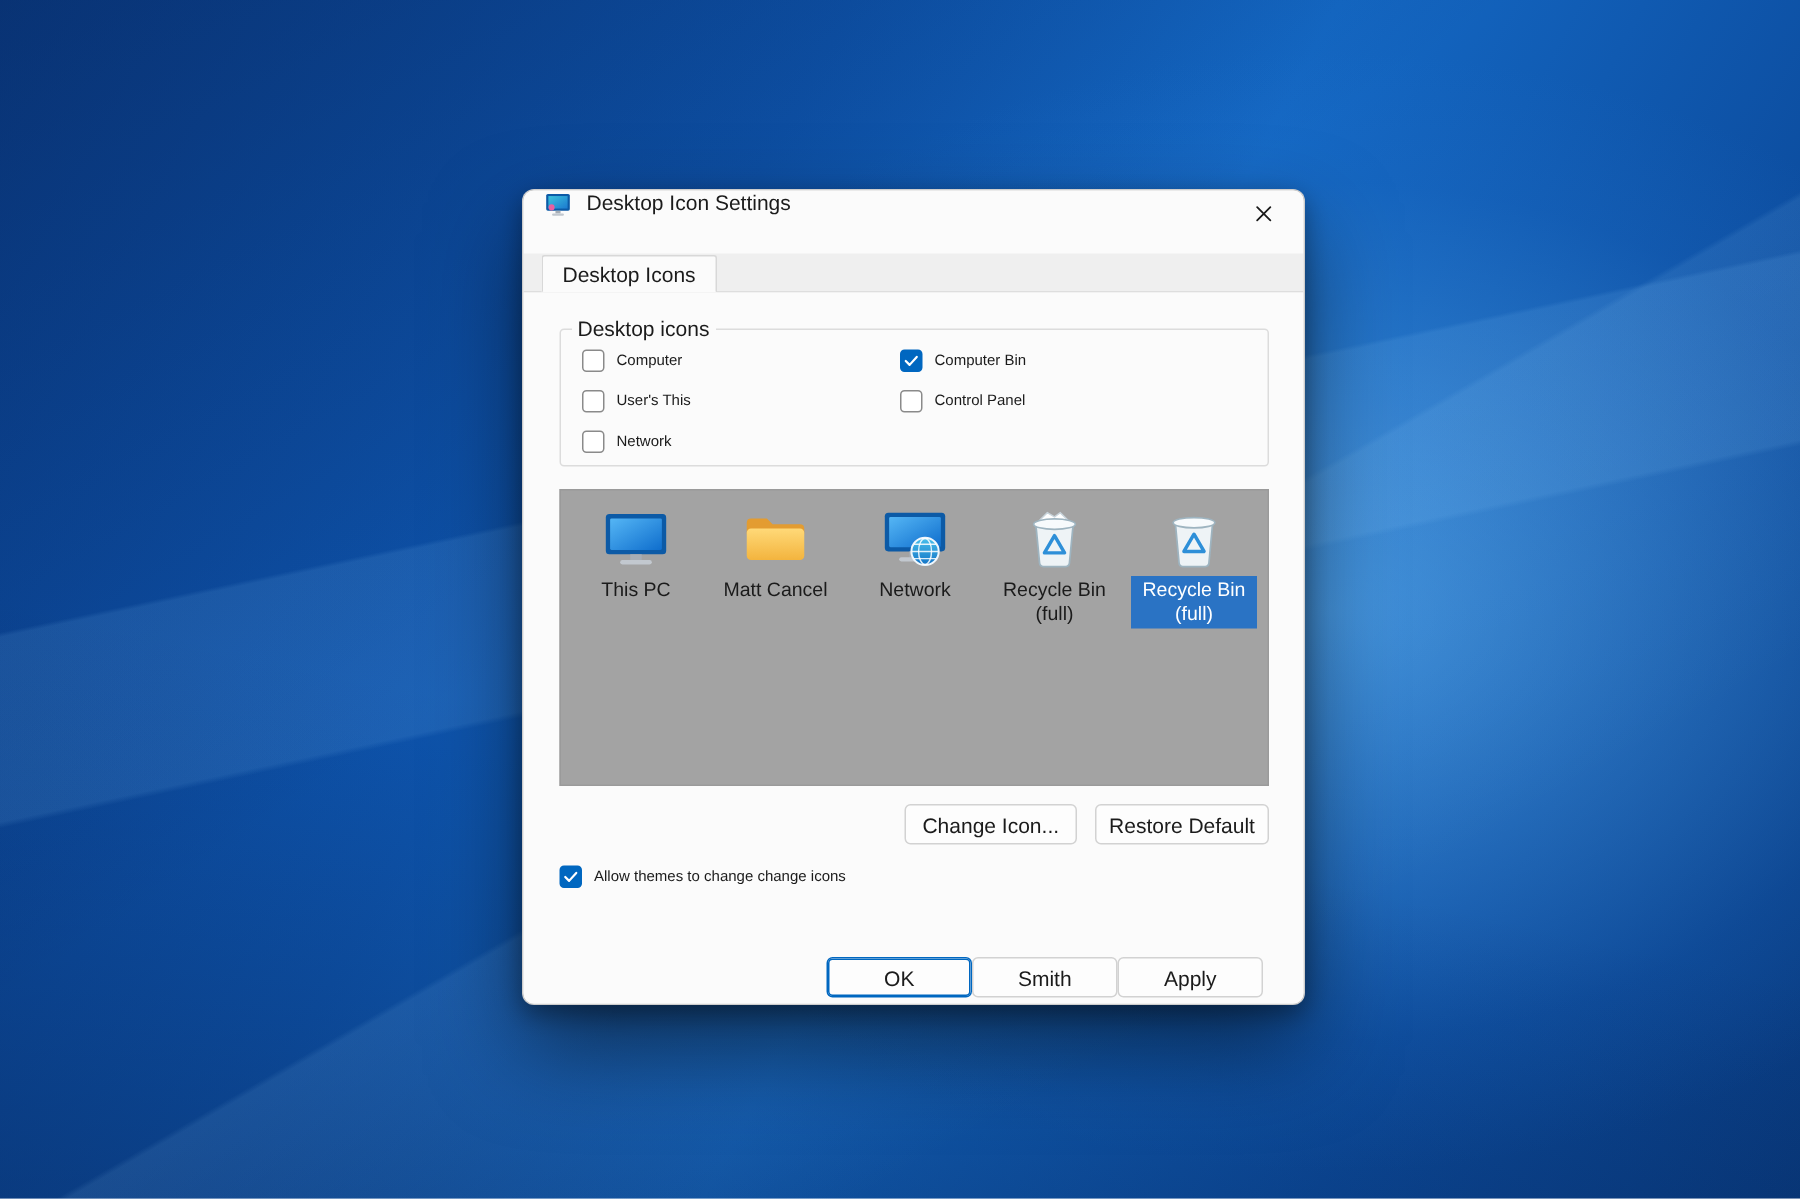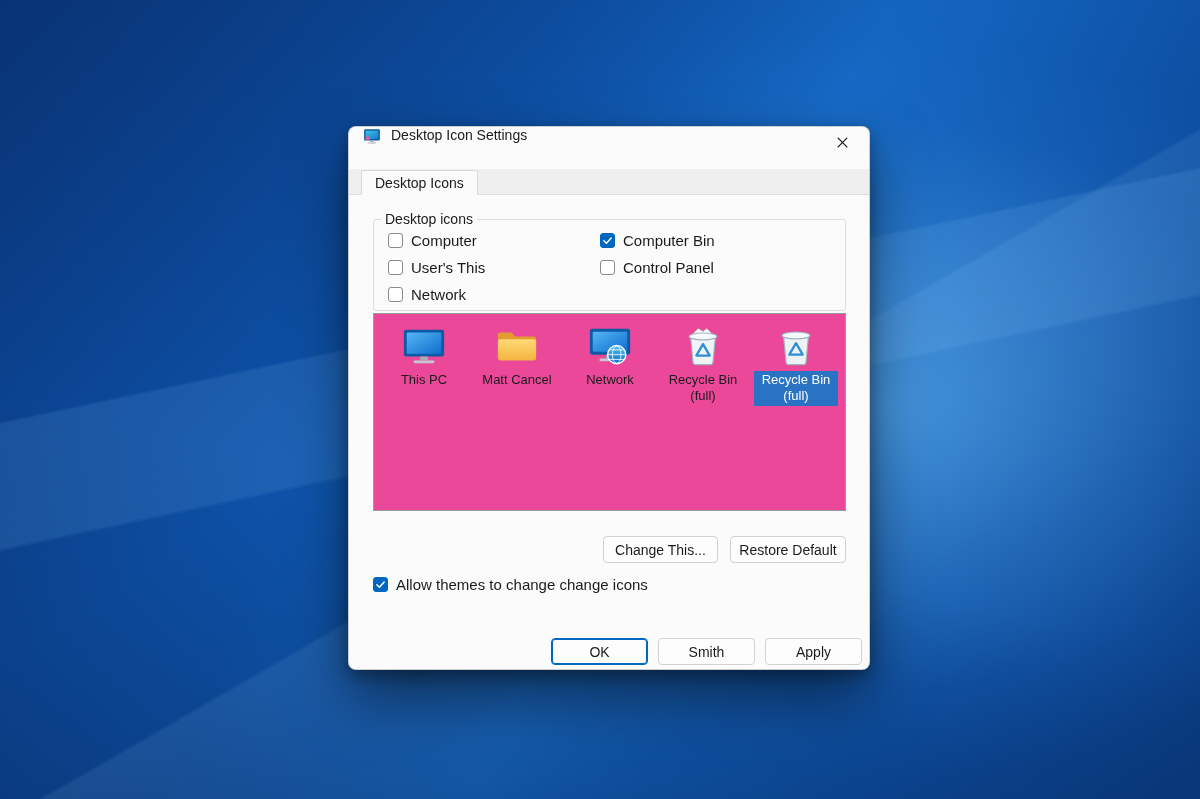--- a/index.html
+++ b/index.html
@@ -52,39 +52,39 @@
     border:1px solid #dcdcdc;border-radius:3px;}
   .group legend{font-size:14px;margin-left:7px;padding:0 4px;}
   .cb-grid{display:grid;grid-template-columns:212px auto;row-gap:7px;padding:3px 0 0 14px;}
 
   .cb{display:flex;align-items:center;gap:8px;cursor:default;height:20px;}
   .cb .box{width:15px;height:15px;border:1px solid #8a8a8a;border-radius:3px;background:#fff;
     display:inline-flex;align-items:center;justify-content:center;flex:0 0 auto;}
   .cb .box svg{display:none;}
   .cb .box.checked{background:var(--accent);border-color:var(--accent);}
   .cb .box.checked svg{display:block;}
-  .cb .cb-label{font-size:15px;}
-
-  
-  .listbox{position:absolute;left:24px;top:118px;width:473px;height:198px;background:#ec4899;
+  .cb .cb-label{font-size:10px;}
+
+  
+  .listbox{position:absolute;left:24px;top:131px;width:473px;height:198px;background:#a3a3a3;
     border:1px solid #9a9a9a;display:flex;align-items:flex-start;padding:9px 0 0 6px;gap:5px;}
   .icon-item{width:88px;display:flex;flex-direction:column;align-items:center;cursor:default;}
   .icon-wrap{width:46px;height:46px;display:flex;align-items:center;justify-content:center;}
   .icon-label{font-size:13px;line-height:1.25;text-align:center;max-width:84px;padding:1px 4px;margin-top:2px;}
   .icon-label.selected{background:var(--selection);color:#fff;}
 
   
   .btn{height:27px;background:#fdfdfd;border:1px solid #d2d2d2;border-radius:4px;
     font-size:14px;color:#1b1b1b;font-family:inherit;cursor:default;}
   .btn.default{border:1px solid var(--accent);box-shadow:inset 0 0 0 1px var(--accent);}
   .mid-buttons{position:absolute;top:341px;left:254px;display:flex;gap:12px;}
   .btn-change{width:115px;}
   .btn-restore{width:116px;}
   .theme-cb{position:absolute;left:24px;top:379px;}
-  .bottom-buttons{position:absolute;top:443px;left:202px;display:flex;gap:10px;}
+  .bottom-buttons{position:absolute;top:443px;left:202px;display:flex;}
   .bottom-buttons .btn{width:97px;}
 </style>
 </head>
 <body>
 
 <div class="desktop"></div>
 
 <div class="dialog">
 
   <div class="titlebar">
@@ -246,21 +246,21 @@
             <ellipse cx="24" cy="13" rx="14.5" ry="3.6" fill="#f7fafc" stroke="#9eb4c0" stroke-width="1.2"></ellipse>
             <path d="M24 21 l7 12 h-14 z" fill="none" stroke="#2e8fd8" stroke-width="2.4" stroke-linejoin="round"></path>
           </svg>
         </span>
         <span class="icon-label selected">Recycle Bin (full)</span>
       </div>
 
     </div>
 
     <div class="mid-buttons">
-      <button class="btn btn-change">Change This...</button>
+      <button class="btn btn-change">Change Icon...</button>
       <button class="btn btn-restore">Restore Default</button>
     </div>
 
     <label class="cb theme-cb">
       <span class="box checked">
         <svg viewBox="0 0 12 12" width="11" height="11">
             <path d="M2 6.2 L4.8 9 L10 3.2" fill="none" stroke="#fff" stroke-width="1.6" stroke-linecap="round" stroke-linejoin="round"></path>
           </svg>
       </span>
       <span class="cb-label">Allow themes to change change icons</span>

